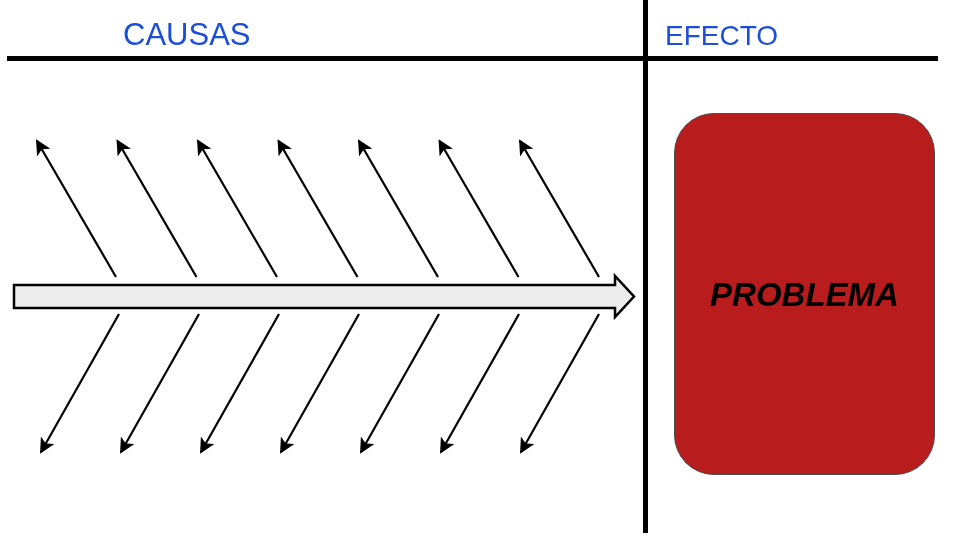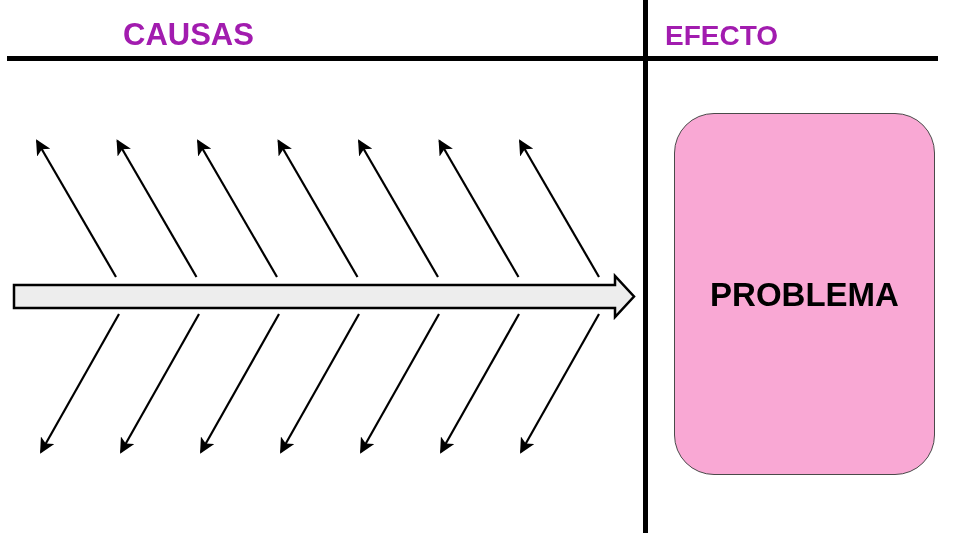--- a/index.html
+++ b/index.html
@@ -10,22 +10,22 @@
   }
   .canvas {
     position: relative;
     width: 960px;
     height: 540px;
     background: #ffffff;
     overflow: hidden;
   }
   .region-title {
     position: absolute;
-    color: #a21caf;
-    font-weight: bold;
+    color: #1d4ed8;
+    font-weight: normal;
     line-height: 1;
     white-space: nowrap;
   }
   .title-causes {
     left: 123px;
     top: 19px;
     font-size: 31px;
   }
   .title-effect {
     left: 665px;
@@ -111,17 +111,17 @@
         <line x1="199" y1="314" x2="121" y2="452" stroke="#000000" stroke-width="2.2" marker-end="url(#boneArrow)"></line>
         <line x1="279" y1="314" x2="201" y2="452" stroke="#000000" stroke-width="2.2" marker-end="url(#boneArrow)"></line>
         <line x1="359" y1="314" x2="281" y2="452" stroke="#000000" stroke-width="2.2" marker-end="url(#boneArrow)"></line>
         <line x1="439" y1="314" x2="361" y2="452" stroke="#000000" stroke-width="2.2" marker-end="url(#boneArrow)"></line>
         <line x1="519" y1="314" x2="441" y2="452" stroke="#000000" stroke-width="2.2" marker-end="url(#boneArrow)"></line>
         <line x1="599" y1="314" x2="521" y2="452" stroke="#000000" stroke-width="2.2" marker-end="url(#boneArrow)"></line>
       </g>
     <path id="spine" d="M14,285 H615 V276 L634,296.5 L615,317 V308 H14 Z" fill="#ededed" stroke="#000000" stroke-width="2.5" stroke-linejoin="miter"></path>
   </svg>
 
-  <div class="problem-box" style="background: #f9a8d4; border-color: rgb(74, 74, 74);">
+  <div class="problem-box" style="background: #b91c1c; border-color: rgb(74, 74, 74); font-style: italic;">
     <span class="problem-label">PROBLEMA</span>
   </div>
 
 </div>
 
 </body></html>

